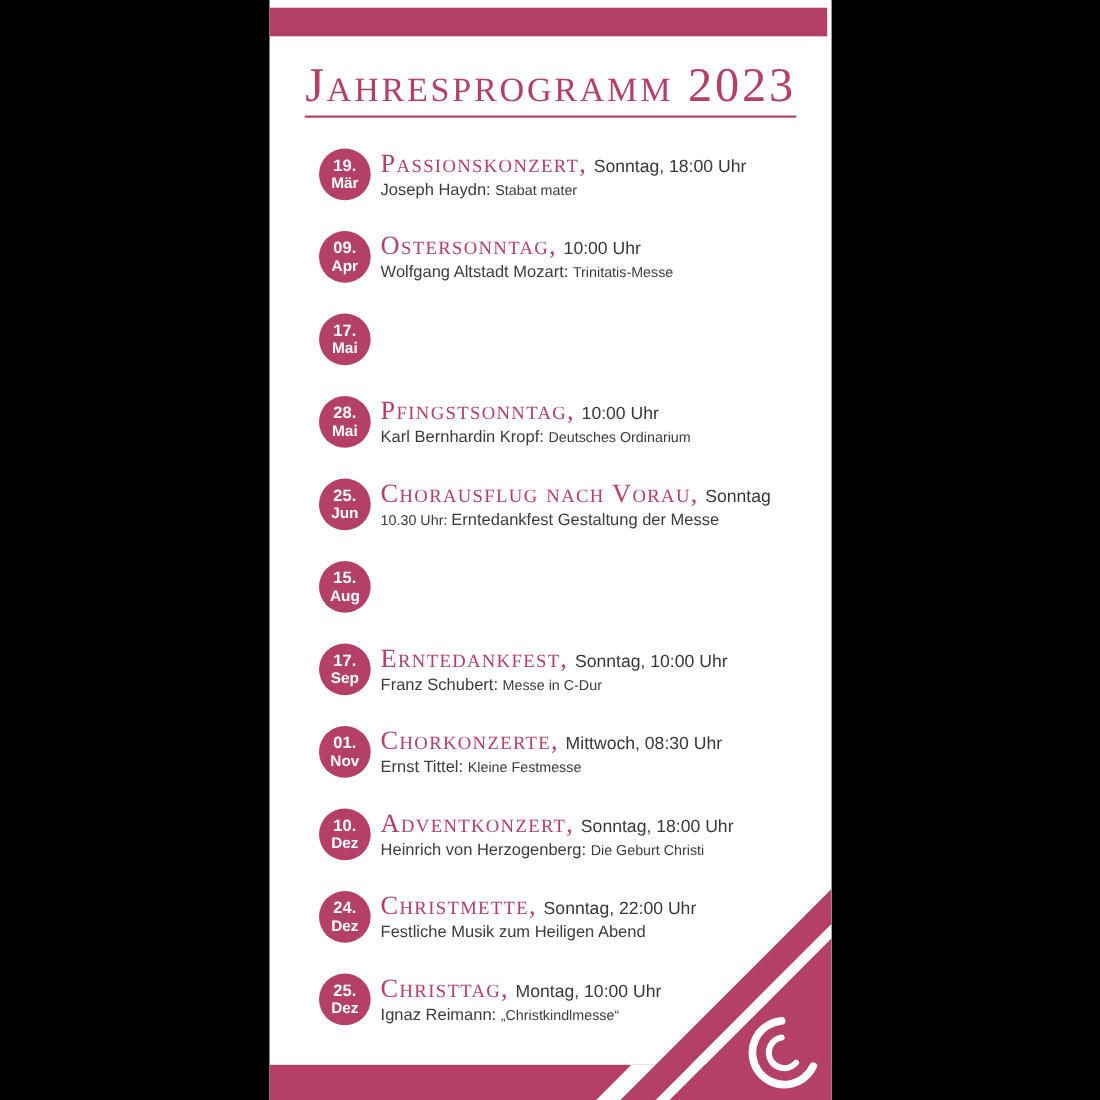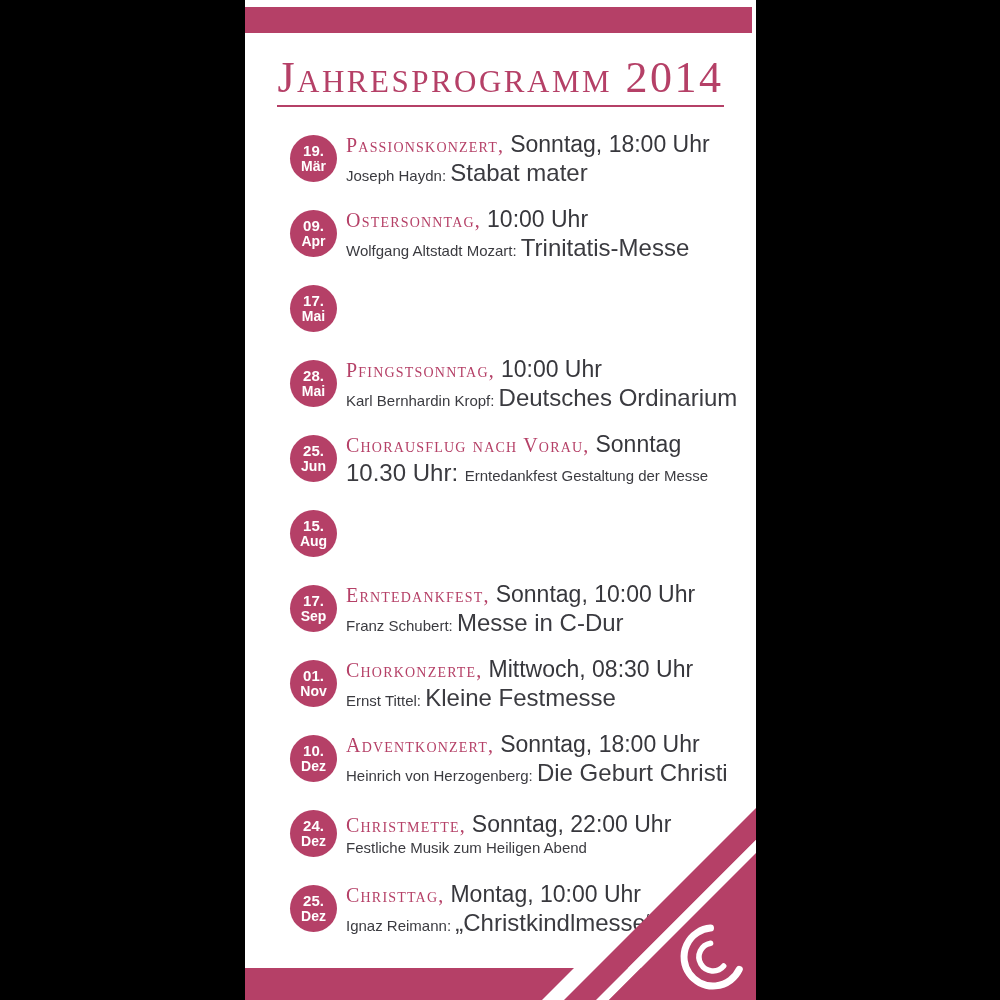--- a/index.html
+++ b/index.html
@@ -37,40 +37,40 @@
     display:flex;flex-direction:column;align-items:center;justify-content:center;
     flex-shrink:0;line-height:1.08;
   }
   .date-badge .day{font-size:15px;font-weight:bold;}
   .date-badge .month{font-size:14px;font-weight:bold;}
   .event-text{margin-left:9px;}
   .line1{white-space:nowrap;}
   .etitle{
     font-family:"Liberation Serif", serif;
     font-variant:small-caps;
-    font-size:20px;
+    font-size:24px;
     letter-spacing:1.2px;
     color:var(--accent);
   }
   .einfo{
-    font-size:23px;color:#37373c;margin-left:6px;
+    font-size:16px;color:#37373c;margin-left:6px;
   }
   .line2{margin-top:1px;color:#3b3b40;white-space:nowrap;}
   .seg-sm{font-size:15px;}
-  .seg-lg{font-size:24px;}
+  .seg-lg{font-size:13px;}
   .corner-svg{position:absolute;left:0;bottom:0;width:511px;height:250px;display:block;}
 </style>
 </head>
 <body style="--accent: #b54067;">
 
 <div class="flyer">
   <div class="top-bar"></div>
 
   <h1 class="page-title">
-    <span>Jahresprogramm 2014</span>
+    <span>Jahresprogramm 2023</span>
   </h1>
 
   <div class="events">
   <div class="event">
     <div class="date-badge">
       <span class="day">19.</span>
       <span class="month">Mär</span>
     </div>
     <div class="event-text">
       <div class="line1">

